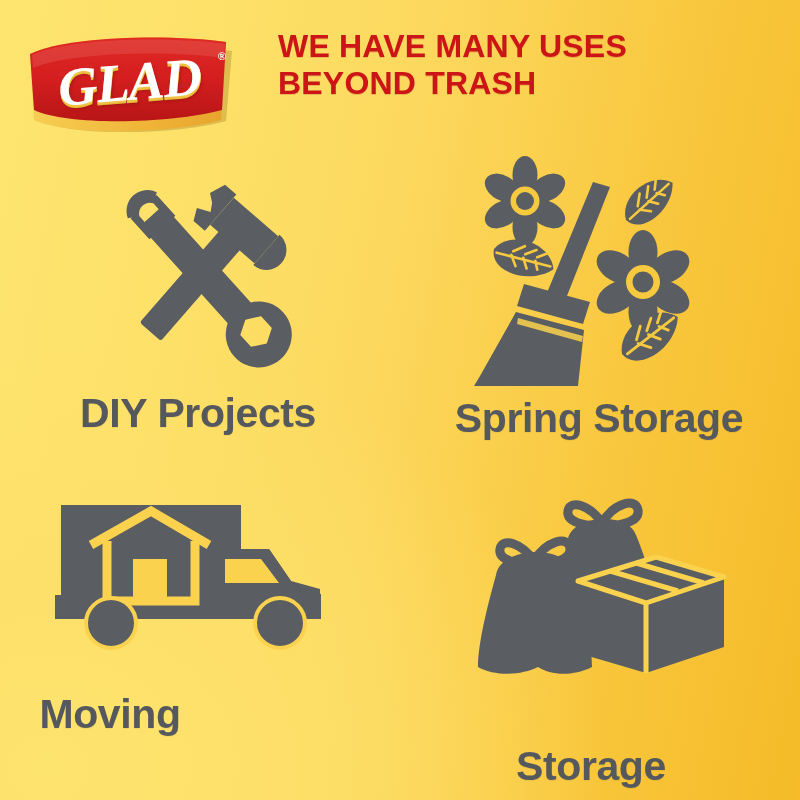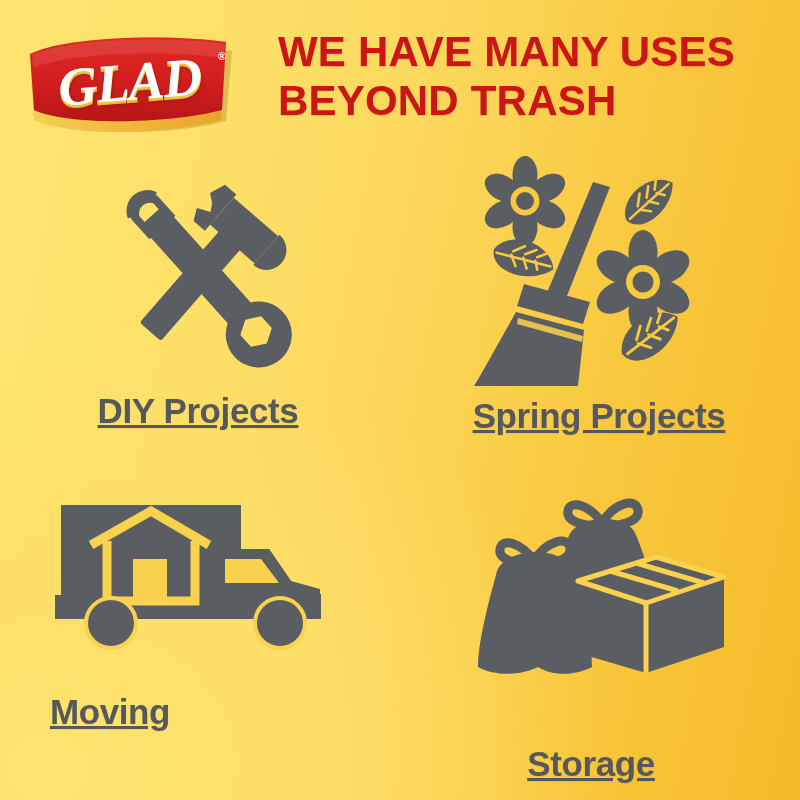--- a/index.html
+++ b/index.html
@@ -75,21 +75,21 @@
     transform: rotate(-4.6deg);
   }
 
   #headline {
     position: absolute;
     left: 278px;
     top: 28px;
     width: 500px;
     color: #cc1517;
     font-weight: bold;
-    font-size: 42px;
+    font-size: 32px;
     line-height: 1.16;
     letter-spacing: 0.2px;
     text-shadow: 0 1px 0 rgba(150,10,10,.18);
   }
   #headline .ln { display: block; white-space: nowrap; }
 
   
   #grid {
     position: absolute;
     left: 0;
@@ -106,26 +106,25 @@
     flex-direction: column;
     align-items: center;
     justify-content: flex-start;
   }
   .tile .art {
     display: block;
   }
   .tile .caption {
     color: #55595d;
     font-weight: bold;
-    font-size: 35px;
+    font-size: 41px;
     letter-spacing: -0.4px;
     line-height: 1;
     white-space: nowrap;
     text-shadow: 0 1px 0 rgba(120,100,30,.10);
-    text-decoration: underline;
   }
 
   
   .tile-diy     { padding-top: 18px; }
   .tile-diy .caption { margin-top: 10px; transform: translateX(-2px); }
 
   .tile-spring  { padding-top: 4px; }
   .tile-spring .caption { margin-top: 4px; transform: translateX(-1px); }
 
   .tile-moving  { padding-top: 22px; text-align: right; }
@@ -280,21 +279,21 @@
             <path d="M5,2 L62,-12"></path>
             <path d="M19,-7 L28,-18"></path>
               <path d="M32,-11 L41,-21"></path>
               <path d="M45,-14 L53,-23"></path>
             <path d="M19,-3 L29,6"></path>
               <path d="M32,-7 L41,2"></path>
               <path d="M45,-10 L52,-3"></path>
           </g>
         </g>
       </svg>
-      <div class="caption">Spring Projects</div>
+      <div class="caption">Spring Storage</div>
     </div>
 
     <div class="tile tile-moving">
       <svg class="art" width="290" height="175" viewBox="0 0 290 175">
         <g fill="#5a5e62">
 
           <path d="M6,8 L186,8 L186,122 L6,122 Z"></path>
 
           <path d="M0,98 L6,98 L6,122 L0,122 Z"></path>
 

